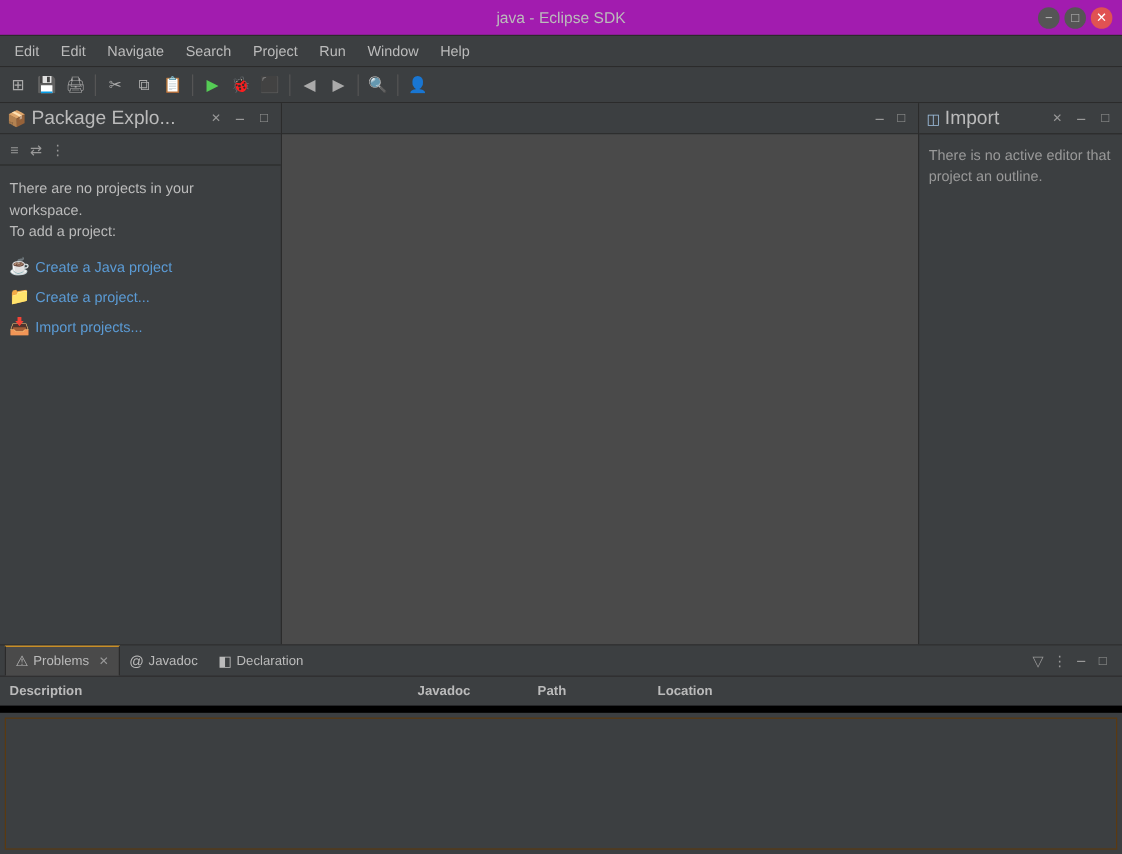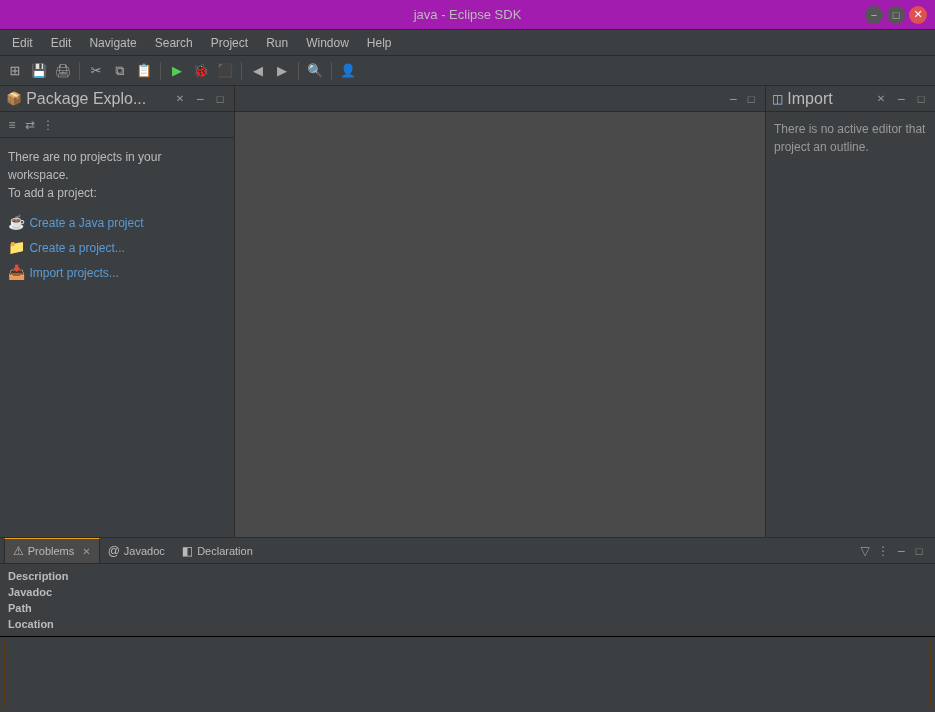--- a/index.html
+++ b/index.html
@@ -267,23 +267,22 @@
       align-items: center;
       padding: 0 8px;
       font-size: 11px;
       color: #999;
       border-bottom: 1px solid #2b2b2b;
     }
 
     .bottom-table-header {
       display: flex;
       background: #3c3f41;
-      border-bottom: 1px solid #000000;
+      border-bottom: 6px solid #000000;
       padding: 4px 0;
-      flex-direction: column;
     }
     .table-col {
       padding: 2px 8px;
       font-size: 11px;
       color: #bbbbbb;
       font-weight: bold;
     }
     .col-description { width: 340px; }
     .col-resource { width: 100px; }
     .col-path { width: 100px; }

